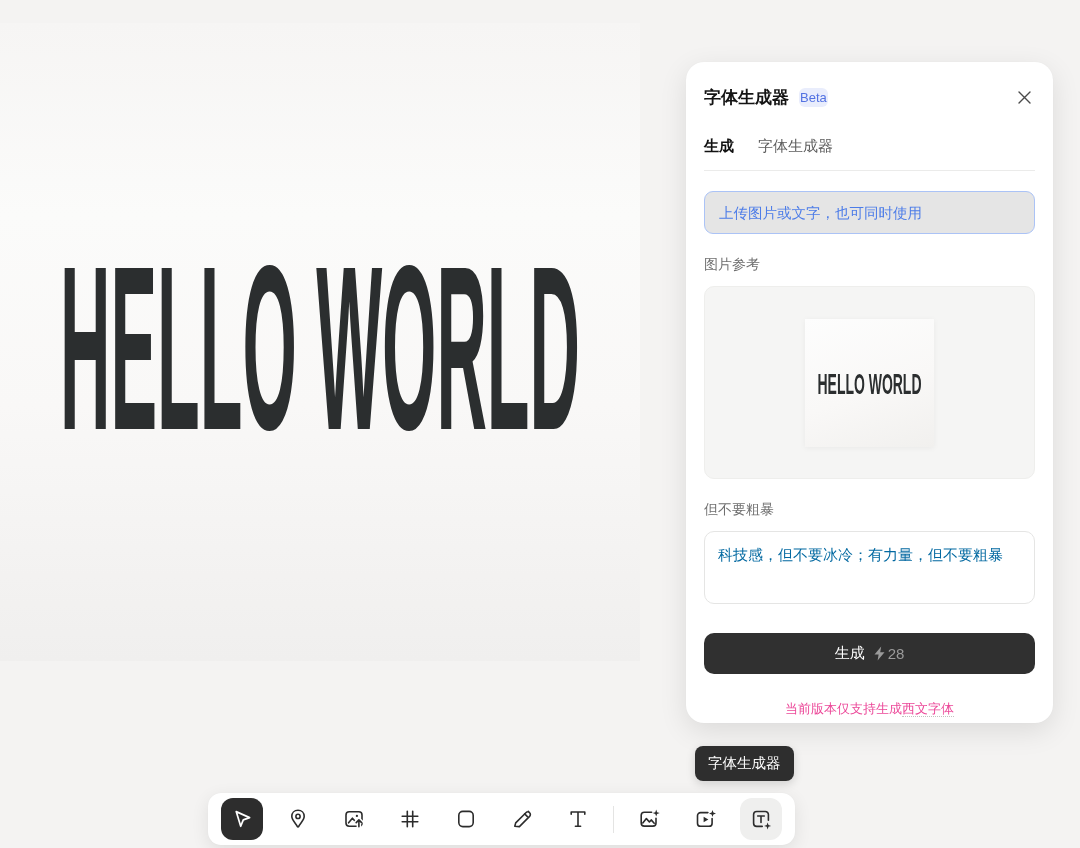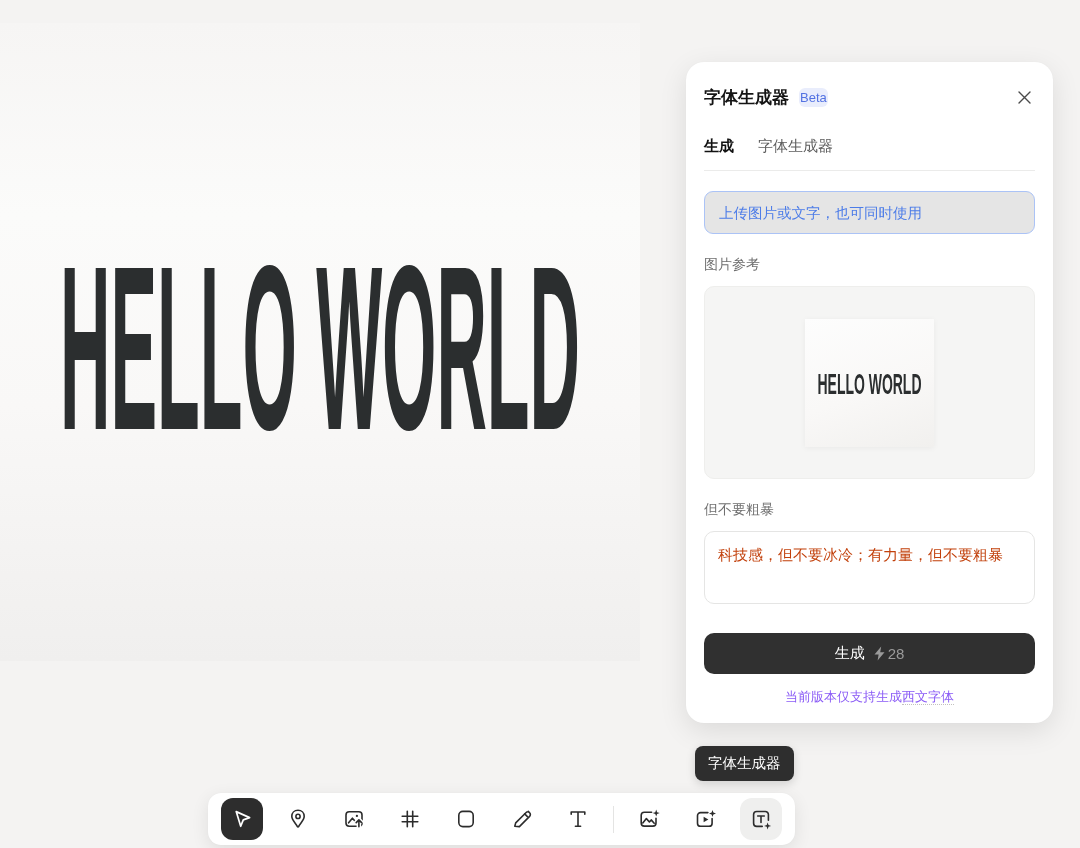--- a/index.html
+++ b/index.html
@@ -58,34 +58,34 @@
   .thumb {
     width: 129px; height: 128px;
     background: linear-gradient(160deg, #fdfdfd 0%, #f9f8f7 55%, #f1f0ee 100%);
     box-shadow: 0 1px 6px rgba(0,0,0,0.05);
   }
   .thumb svg { display: block; width: 100%; height: 100%; }
 
   .style-box {
     margin-top: 12px; min-height: 73px;
     border: 1px solid #e5e5e4; border-radius: 10px; background: #fff;
-    padding: 9px 13px; font-size: 15px; line-height: 27px; color: #c2410c;
+    padding: 9px 13px; font-size: 15px; line-height: 27px; color: #0369a1;
   }
 
   .generate-btn {
     margin-top: 29px; height: 41px; width: 100%;
     background: #303030; border: none; border-radius: 10px;
     display: flex; align-items: center; justify-content: center;
     cursor: pointer; font-family: "Liberation Sans", sans-serif;
   }
   .generate-btn .gen-label { color: #ffffff; font-size: 15px; }
   .generate-btn .bolt { margin-left: 8px; margin-right: 2px; display: flex; }
   .generate-btn .credits { color: #9a9a9a; font-size: 15px; }
 
-  .footer-note { margin-top: 14px; text-align: center; font-size: 13px; color: #8b5cf6; }
+  .footer-note { margin-top: 26px; text-align: center; font-size: 13px; color: #ec4899; }
   .footer-link { border-bottom: 1px dotted #c3c2c0; cursor: pointer; }
 
   
   .tooltip {
     position: absolute; left: 695px; top: 746px; height: 35px;
     background: #2e2e2e; color: #fff; border-radius: 8px;
     display: flex; align-items: center; padding: 0 13px; font-size: 14.5px;
     box-shadow: 0 3px 10px rgba(0,0,0,0.15);
   }
 

